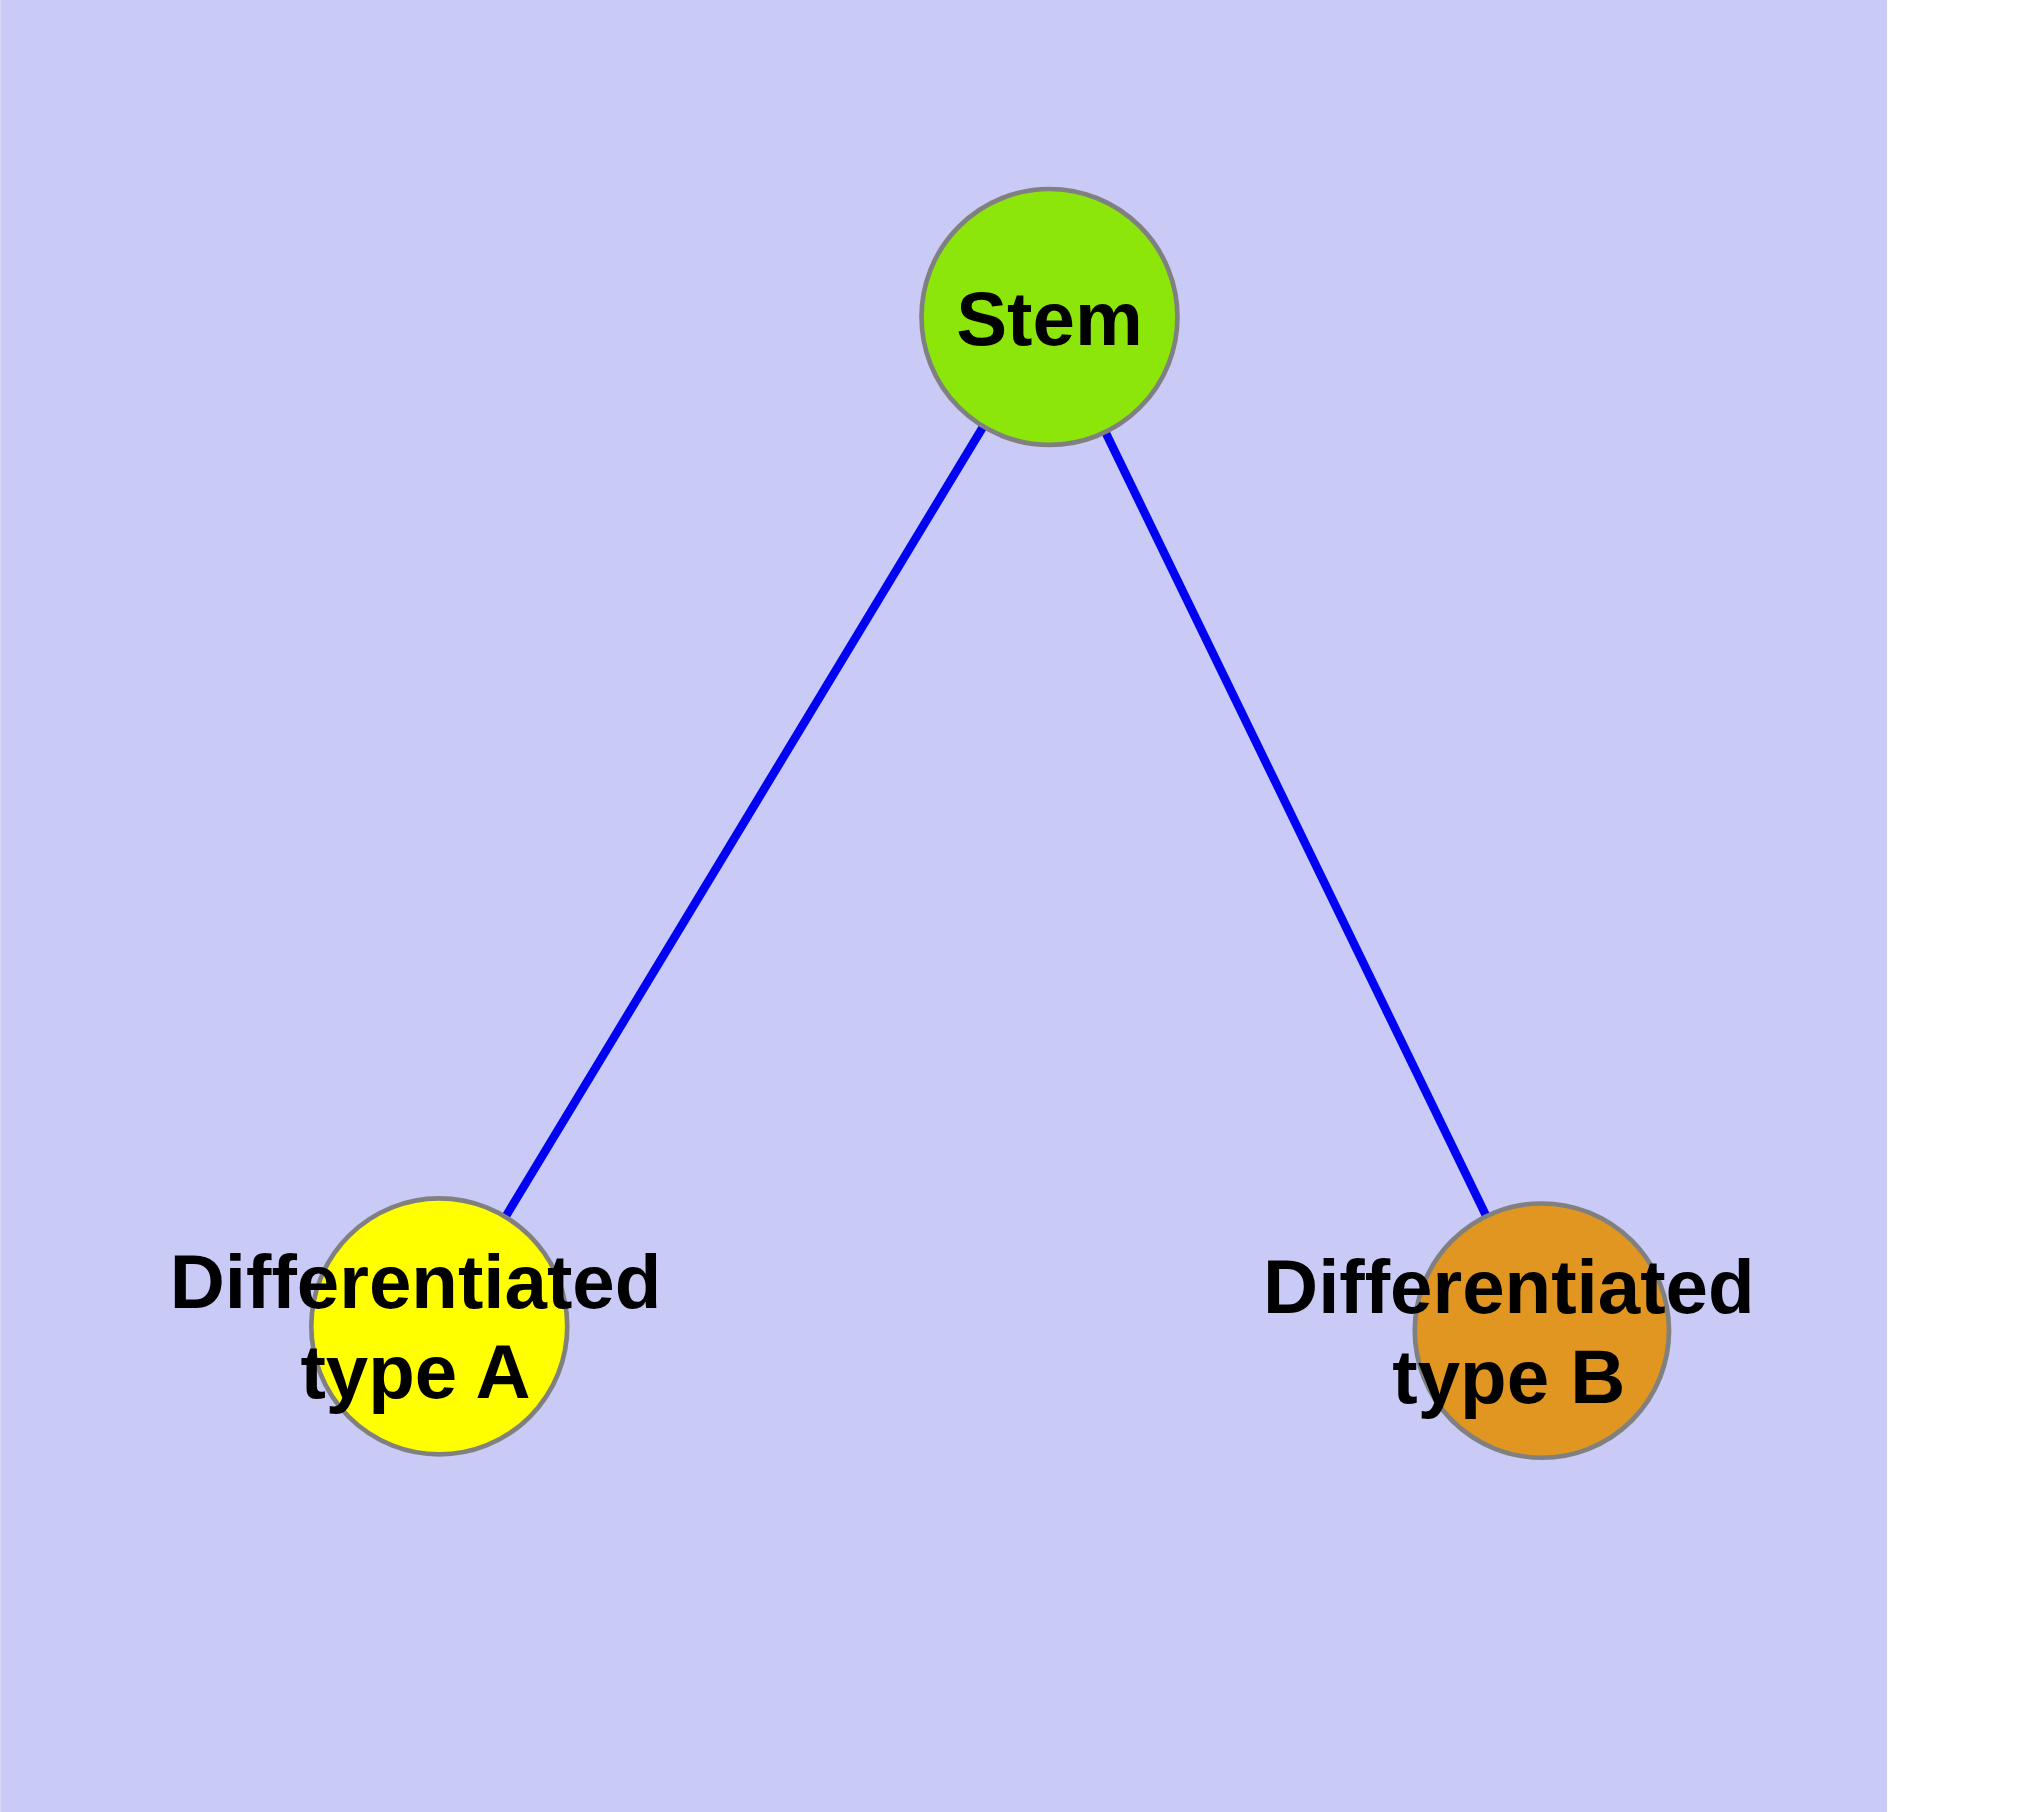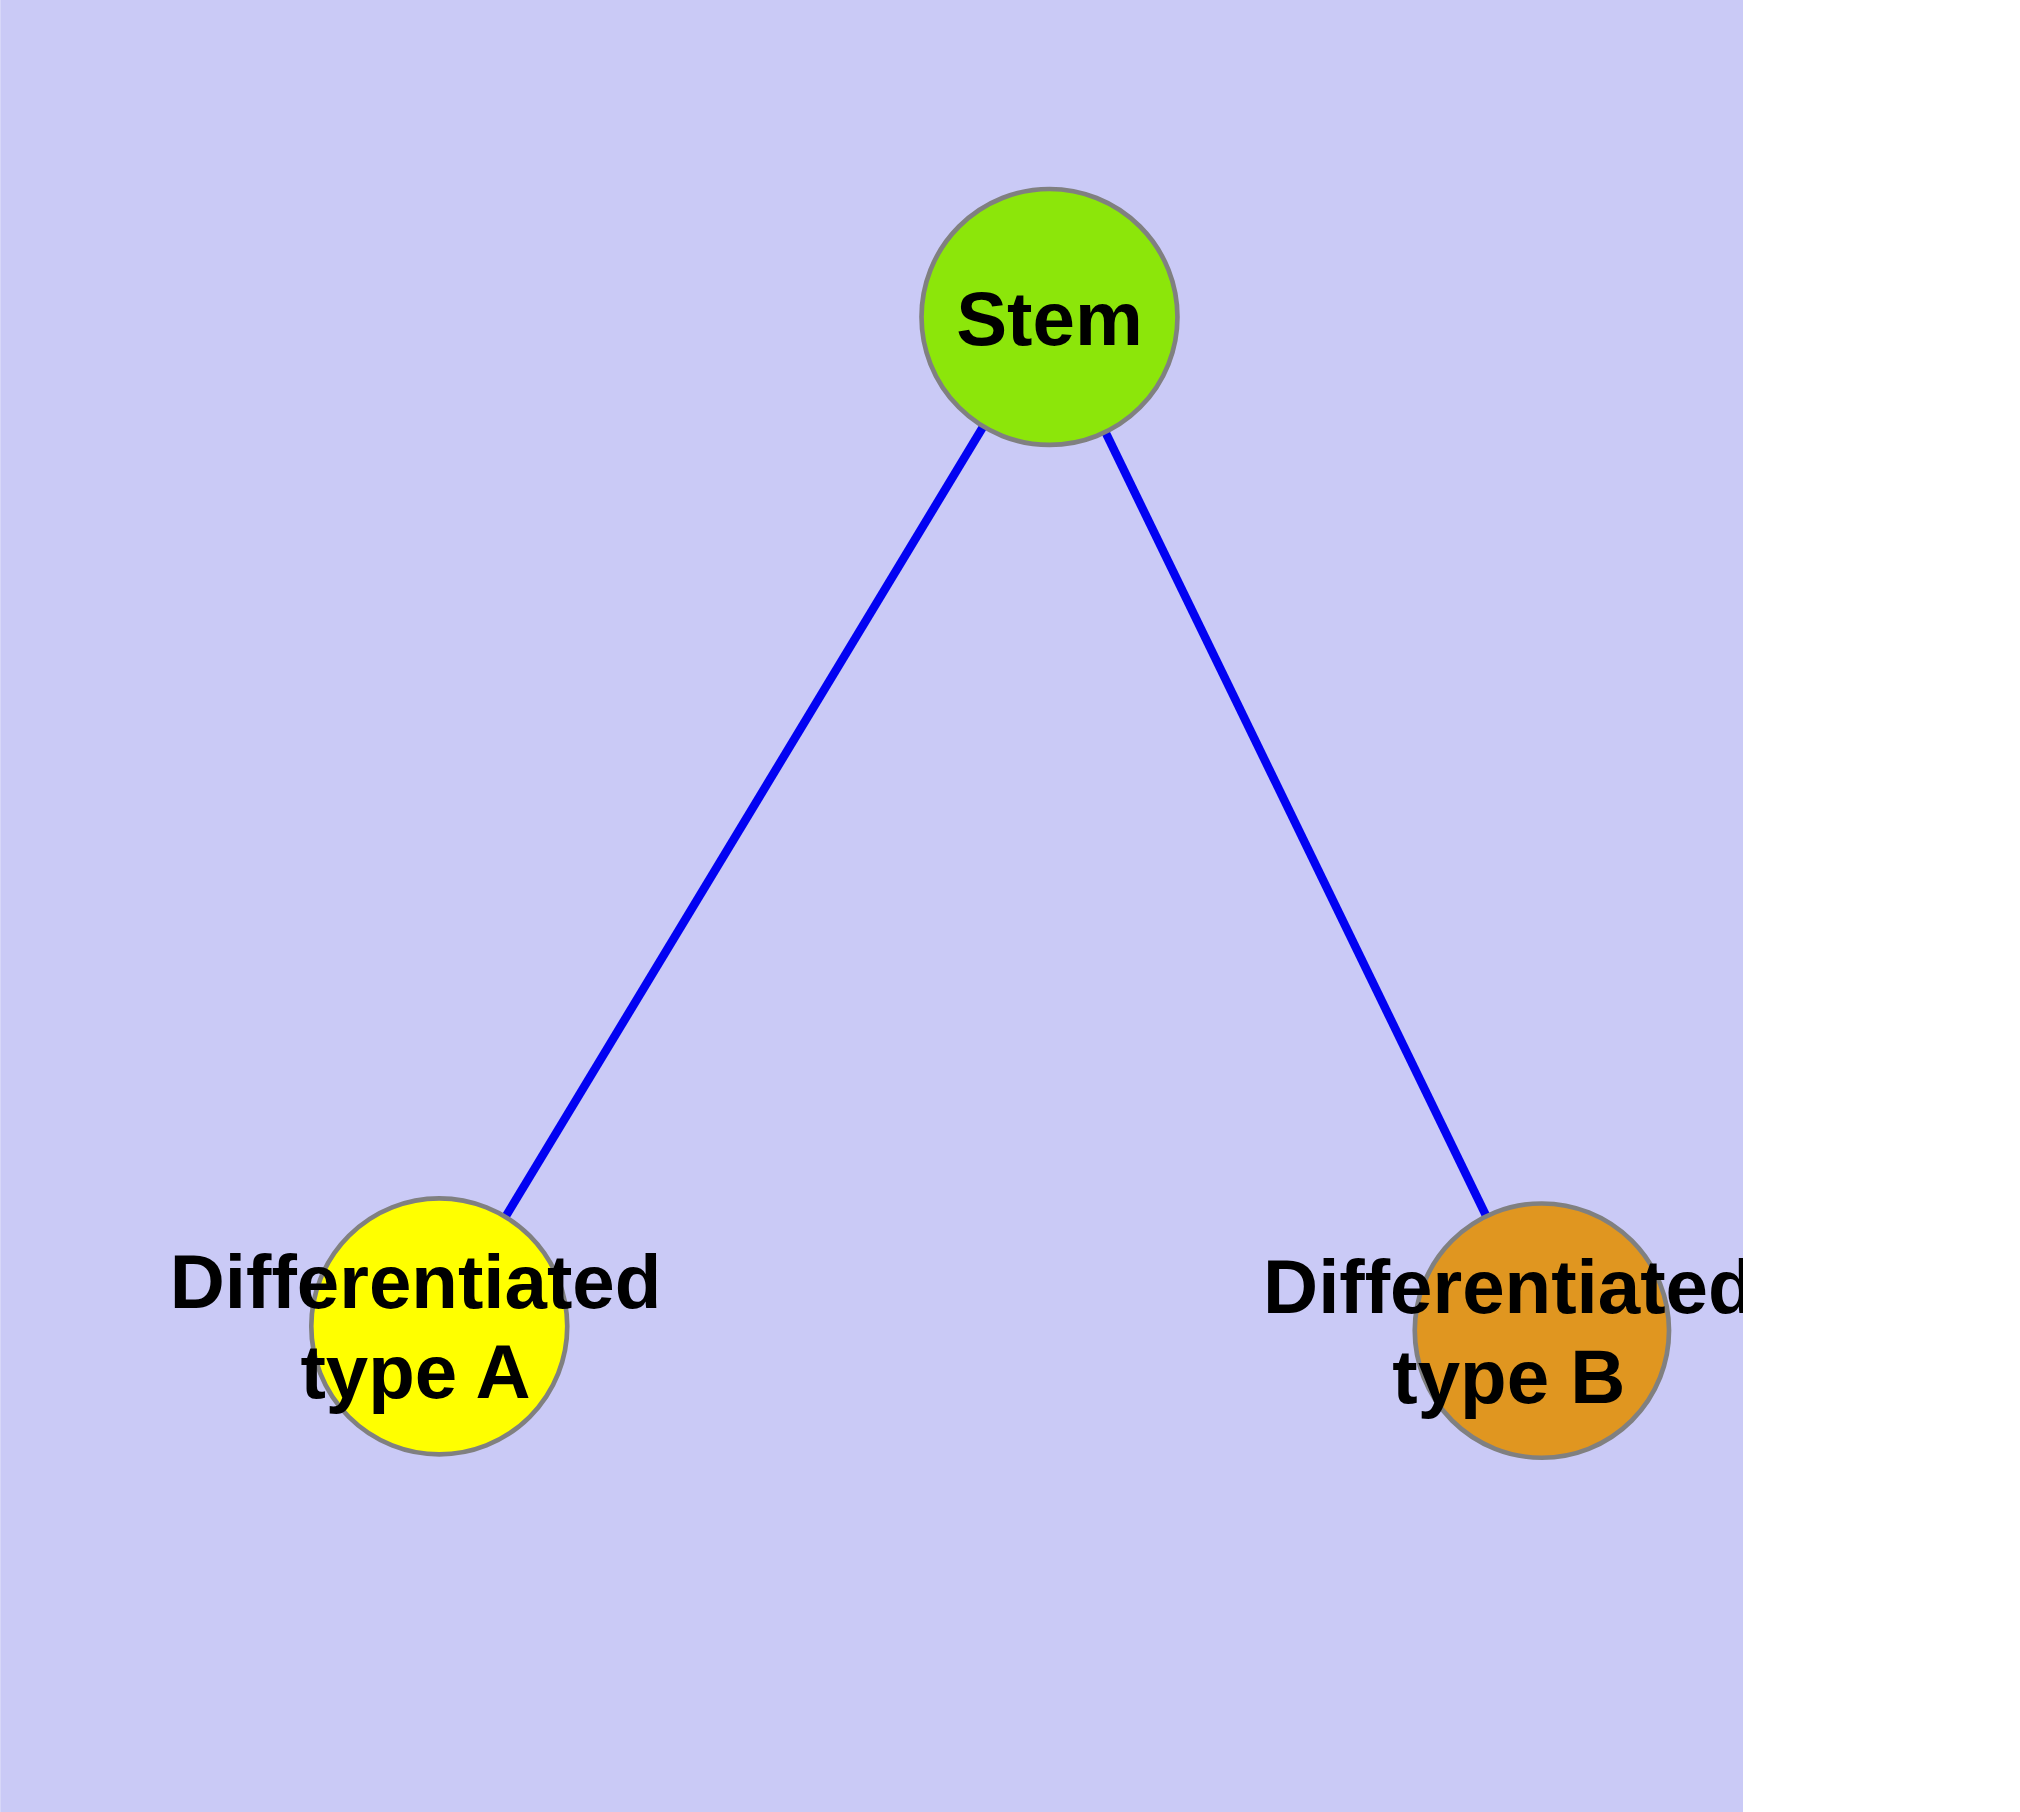--- a/index.html
+++ b/index.html
@@ -1,21 +1,21 @@
 <!DOCTYPE html>
 <html style="font-size:13.6px"><head>
 <meta charset="utf-8">
 <style>
   html, body {
     margin: 0;
     padding: 0;
   }
   .canvas-wrap {
     position: relative;
-    width: 1743px;
+    width: 1887px;
     height: 1812px;
     overflow: hidden;
   }
   svg.diagram {
     position: absolute;
     left: 0;
     top: 0;
     display: block;
   }
   .edge {

